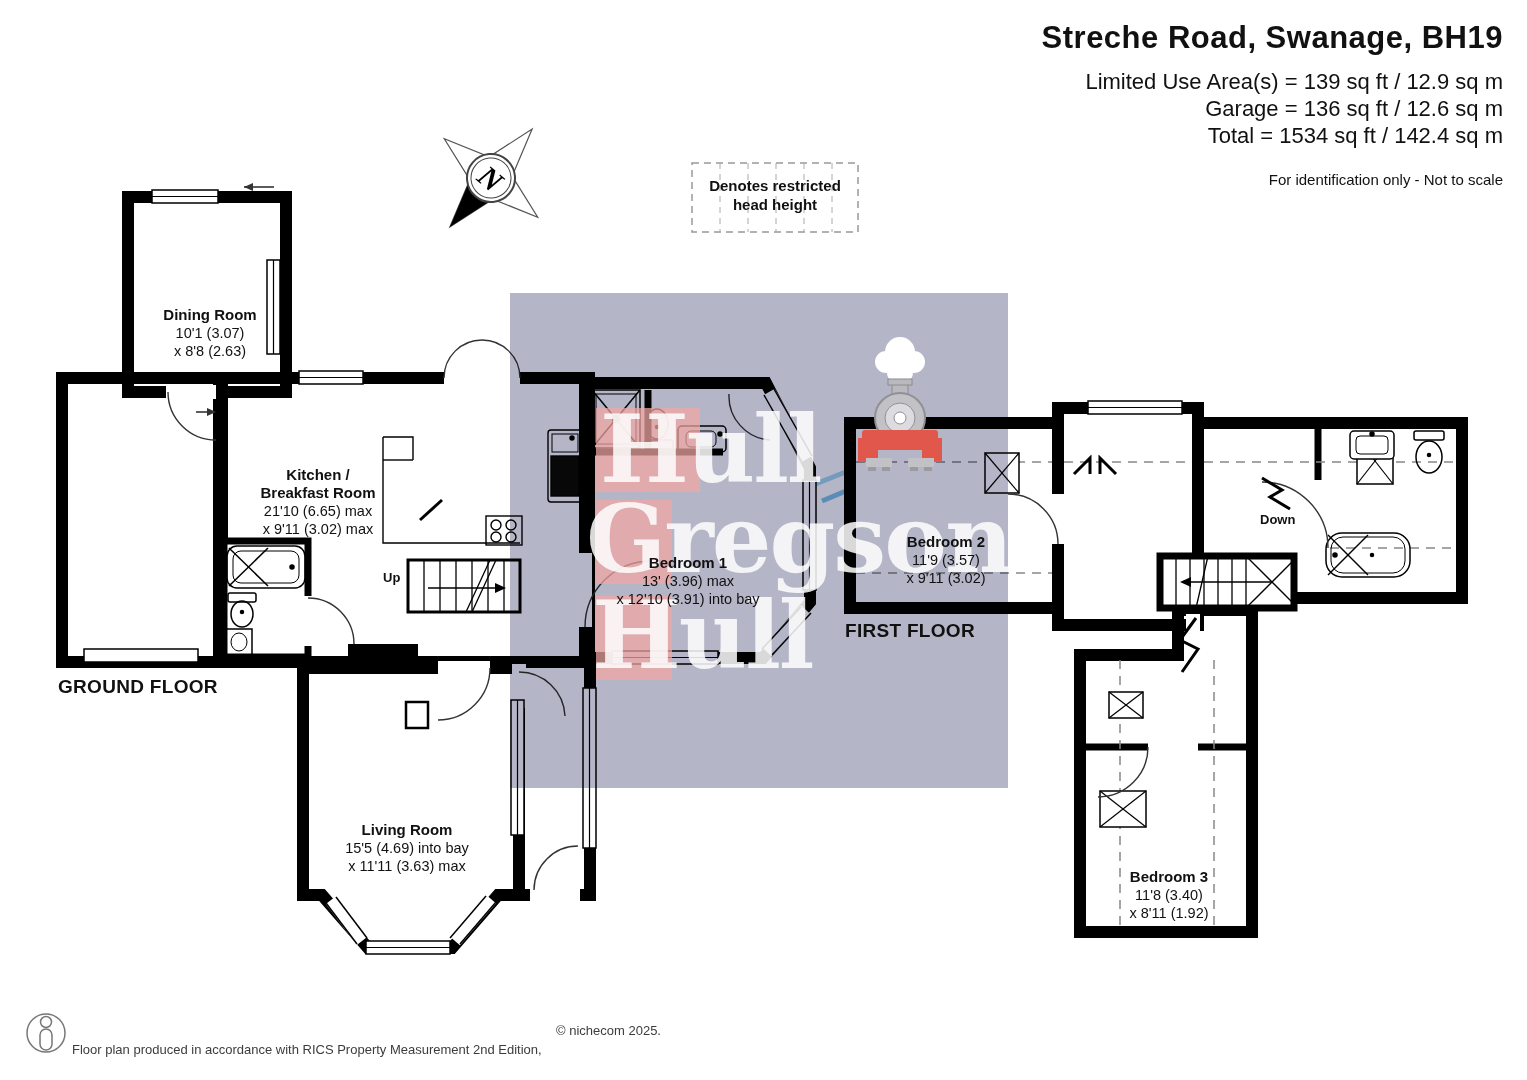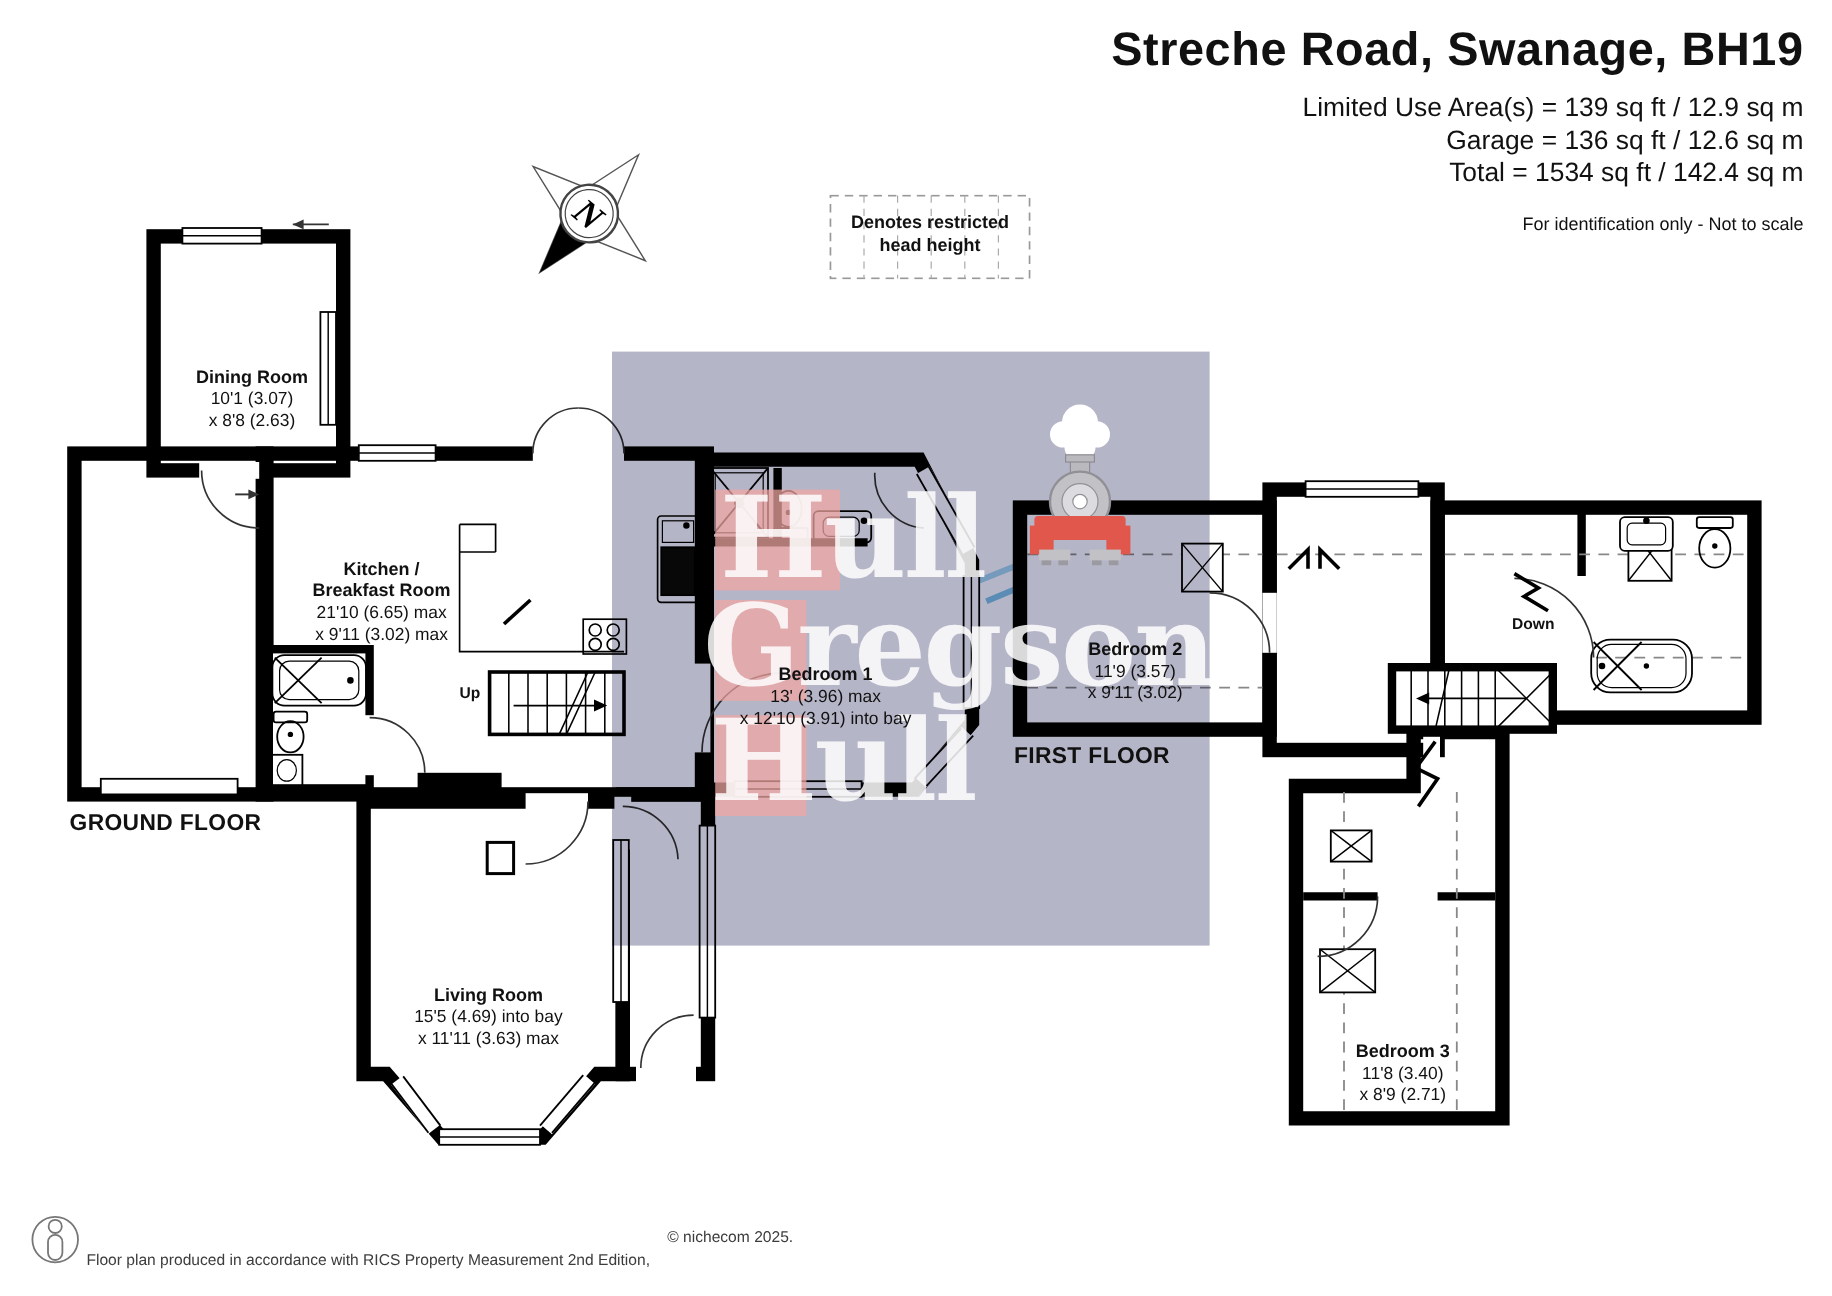--- a/index.html
+++ b/index.html
@@ -1,21 +1,21 @@
 <!DOCTYPE html>
 <html><head>
 <meta charset="utf-8">
 <style>
   html,body{margin:0;padding:0;background:#fff;}
   #canvas{position:relative;width:1527px;height:1080px;background:#fff;overflow:hidden;
           font-family:"Liberation Sans",sans-serif;color:#111;}
   .abs{position:absolute;}
   
   #header{right:24px;top:20px;text-align:right;z-index:50;}
-  .hd-title{font-size:39px;font-weight:bold;letter-spacing:.5px;margin-bottom:12px;}
+  .hd-title{font-size:31px;font-weight:bold;letter-spacing:.5px;margin-bottom:12px;}
   .hd-line{font-size:22px;line-height:27px;}
   .hd-note{font-size:15px;margin-top:22px;text-align:right;}
   
   #legend{left:691px;top:162px;width:168px;height:71px;z-index:40;}
   #legend .legend-text{position:absolute;left:0;top:14px;width:100%;text-align:center;
       font-weight:bold;font-size:15px;line-height:19px;}
   
   .room-label{position:absolute;text-align:center;z-index:60;width:190px;margin-top:36px;}
   .rn{font-weight:bold;font-size:15px;line-height:18px;}
   .rd{font-size:14.5px;line-height:18px;}
@@ -397,21 +397,21 @@
     <div class="rd">x 12'10 (3.91) into bay</div>
   </div>
   <div class="room-label" style="left:851px;top:497px">
     <div class="rn">Bedroom 2</div>
     <div class="rd">11'9 (3.57)</div>
     <div class="rd">x 9'11 (3.02)</div>
   </div>
   <div class="room-label" style="left:1074px;top:832px">
     <div class="rn">Bedroom 3</div>
     <div class="rd">11'8 (3.40)</div>
-    <div class="rd">x 8'9 (2.71)</div>
+    <div class="rd">x 8'11 (1.92)</div>
   </div>
 
   <div class="floor-label" style="left:58px;top:676px">GROUND FLOOR</div>
   <div class="floor-label" style="left:845px;top:620px">FIRST FLOOR</div>
   <div class="stair-label" style="left:383px;top:570px">Up</div>
   <div class="stair-label" style="left:1260px;top:512px">Down</div>
 
   <svg class="abs z30" style="left:24px;top:1002px" width="44" height="62">
     <circle cx="22" cy="31" r="19" fill="none" stroke="#777" stroke-width="1.5"></circle>
     <circle cx="22" cy="20" r="5.5" fill="none" stroke="#777" stroke-width="1.5"></circle>

